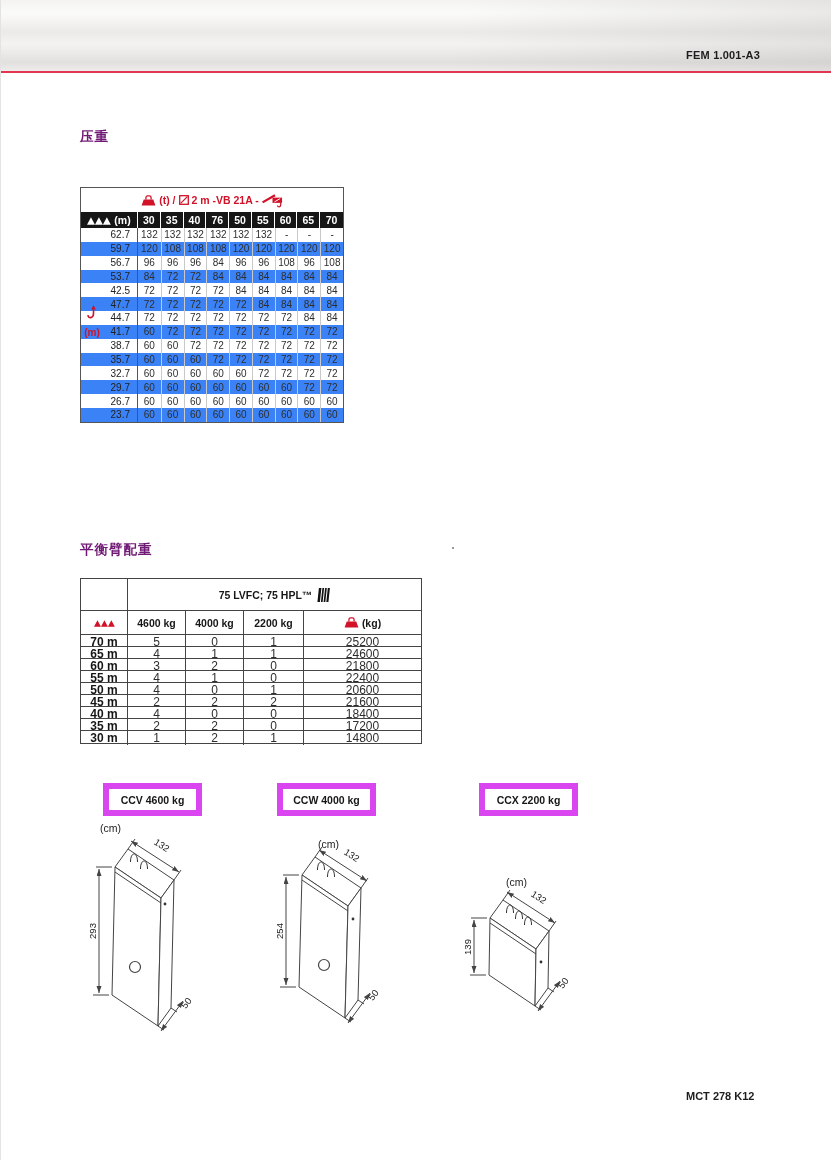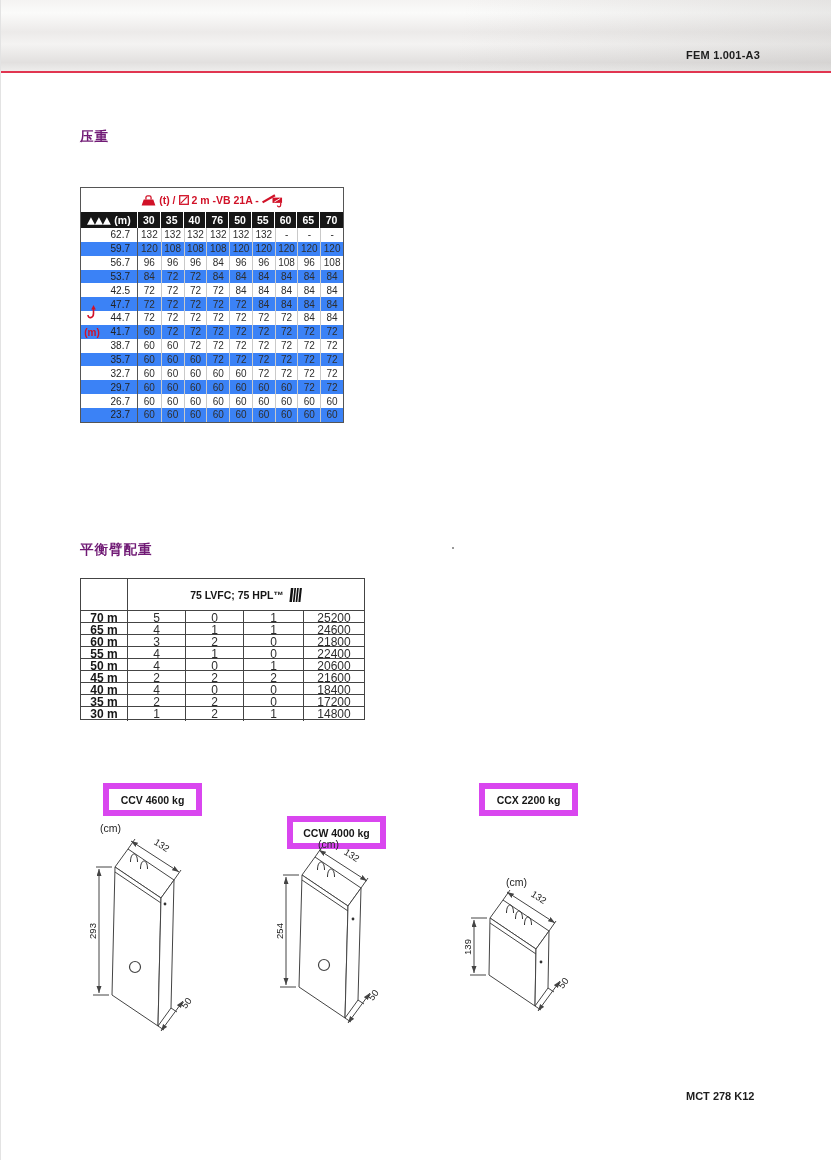--- a/index.html
+++ b/index.html
@@ -34,21 +34,21 @@
   .t1-row.stripe{background:#3b82f6;}
   .t1-rowhead{display:flex;align-items:center;justify-content:flex-end;
               padding-right:7px;border-right:1px solid #555;font-size:10px;color:#222;}
   .t1-cell{display:flex;align-items:center;justify-content:center;font-size:10px;color:#2e2e2e;
            border-left:1px solid #c9c9c9;}
   .t1-cell.first{border-left:none;}
   .hoist{left:79px;top:305px;z-index:3;width:26px;text-align:center;color:#d11228;}
   .hoist-unit{font-size:10px;font-weight:bold;margin-top:1px;}
 
   
-  .t2{left:80px;top:578px;width:285px;border:1px solid #444;background:#fff;box-sizing:border-box;}
+  .t2{left:80px;top:578px;width:342px;border:1px solid #444;background:#fff;box-sizing:border-box;}
   .t2-r1{display:grid;grid-template-columns:47px 1fr;height:32px;box-sizing:border-box;border-bottom:1px solid #444;}
   .t2-r1c0{border-right:1px solid #444;}
   .t2-span{display:flex;align-items:center;justify-content:center;gap:4px;
            font-weight:bold;font-size:10.5px;color:#161616;}
   .t2-r2{display:grid;grid-template-columns:47px 58px 58px 60px 1fr;height:24px;
          box-sizing:border-box;border-bottom:1px solid #444;}
   .t2-r2 > div{display:flex;align-items:center;justify-content:center;gap:3px;
                border-right:1px solid #444;font-weight:bold;font-size:10.5px;color:#161616;}
   .t2-r2 > div:last-child{border-right:none;color:#d11228;}
   .t2-row{display:grid;grid-template-columns:47px 58px 58px 60px 1fr;height:12px;
@@ -56,21 +56,21 @@
   .t2-row.last{border-bottom:none;}
   .t2c{display:flex;align-items:center;justify-content:center;font-size:12px;color:#2e2e2e;
        border-right:1px solid #444;}
   .t2c.t2last{border-right:none;}
   .t2c.t2h{font-weight:bold;color:#161616;}
 
   
   .blk-label{top:783px;width:87px;height:21px;border:6px solid #d946ef;background:#fff;
              display:flex;align-items:center;justify-content:center;
              font-size:10.5px;font-weight:bold;color:#161616;}
-  .lbl-ccv{left:103px;} .lbl-ccw{left:287px;margin-top:33px;} .lbl-ccx{left:479px;}
+  .lbl-ccv{left:103px;} .lbl-ccw{left:277px;} .lbl-ccx{left:479px;}
   .dia{overflow:visible;}
   .dia .ln{stroke:#444;stroke-width:1;fill:none;}
   .dia .face{fill:#fff;stroke:#444;stroke-width:1;stroke-linejoin:round;}
   .dia .dim{font-size:9.5px;fill:#222;}
   .dia .cm{font-size:10.5px;fill:#222;}
   .dia .loop{stroke:#333;stroke-width:1;fill:none;}
 
   .model-ref{left:686px;top:1090px;font-size:11px;font-weight:bold;color:#1d1d1d;}
 </style>
 </head>
@@ -308,20 +308,37 @@
     <div class="t2-span">
       <span>75 LVFC; 75 HPL™</span>
       <svg width="14" height="16" viewBox="0 0 14 16">
         <g transform="skewX(-6) translate(2,0)">
           <rect x="1" y="1" width="11" height="14" fill="#111"></rect>
           <line x1="4" y1="1" x2="4" y2="15" stroke="#fff" stroke-width="1"></line>
           <line x1="6.7" y1="1" x2="6.7" y2="15" stroke="#fff" stroke-width="1"></line>
           <line x1="9.4" y1="1" x2="9.4" y2="15" stroke="#fff" stroke-width="1"></line>
         </g>
       </svg>
+    </div>
+  </div>
+  <div class="t2-r2">
+    <div>
+      <svg width="21" height="8" viewBox="0 0 26 9">
+        <path d="M0 9 L4.3 1 L8.6 9 Z M8.6 9 L12.9 1 L17.2 9 Z M17.2 9 L21.5 1 L25.8 9 Z" fill="#d11228"></path>
+      </svg>
+    </div>
+    <div>4600 kg</div>
+    <div>4000 kg</div>
+    <div>2200 kg</div>
+    <div>
+      <svg width="15" height="11" viewBox="0 0 16 12">
+        <path d="M0.5 11.5 L2.8 4.8 H13.2 L15.5 11.5 Z" fill="#d11228"></path>
+        <path d="M5.2 4.8 V2.8 Q5.2 1 7 1 H9 Q10.8 1 10.8 2.8 V4.8" fill="none" stroke="#d11228" stroke-width="1.4"></path>
+      </svg>
+      <span style="color:#161616">(kg)</span>
     </div>
   </div>
   <div>
       <div class="t2-row">
         <div class="t2c t2h">70 m</div>
         <div class="t2c">5</div>
         <div class="t2c">0</div>
         <div class="t2c">1</div>
         <div class="t2c t2last">25200</div>
       </div>

